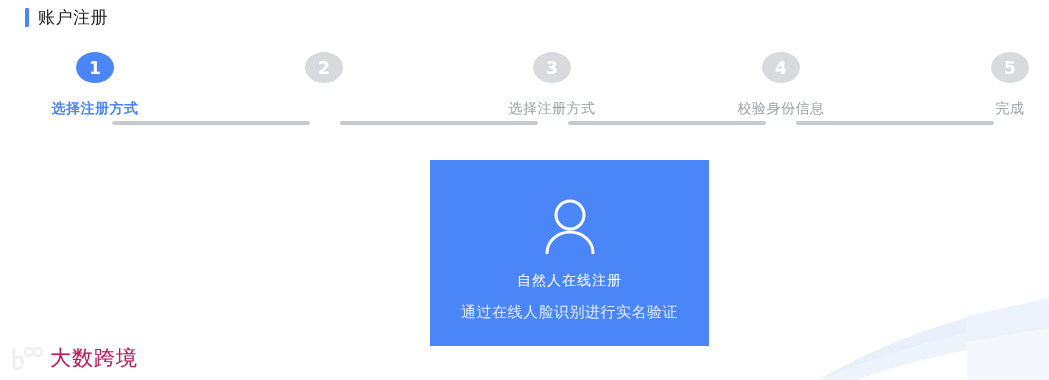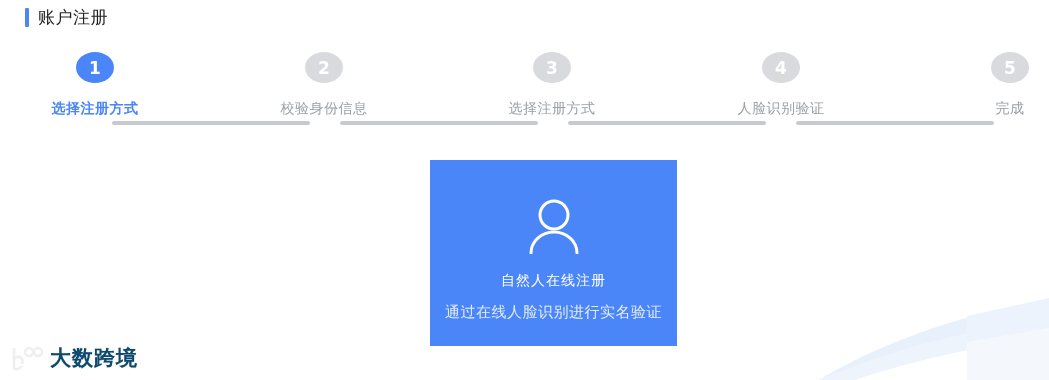--- a/index.html
+++ b/index.html
@@ -100,21 +100,21 @@
   .step.active .step-label {
     color: #4a86f7;
     font-weight: bold;
   }
 
   
   .reg-card {
     position: absolute;
     left: 430px;
     top: 160px;
-    width: 247px;
+    width: 279px;
     height: 186px;
     background: #4a86f7;
     display: flex;
     flex-direction: column;
     align-items: center;
     cursor: pointer;
     z-index: 3;
   }
   .card-icon {
     margin-top: 38px;
@@ -141,22 +141,22 @@
     bottom: 8px;
     display: flex;
     align-items: center;
     z-index: 4;
     pointer-events: none;
   }
   .wm-logo { width: 34px; height: 26px; }
   .wm-text {
     margin-left: 6px;
     font-size: 21px;
-    font-weight: bold;
-    color: #0c4a6e;
+    font-weight: normal;
+    color: #be185d;
     letter-spacing: 1px;
     text-shadow: 0 0 1px rgba(170,170,170,0.75);
   }
 </style>
 </head>
 <body>
 
 <svg class="corner-deco" viewBox="0 0 230 110" preserveAspectRatio="none">
   <path d="M0 110 C 60 74, 140 44, 230 30 L230 48 C 145 62, 68 90, 24 110 Z" fill="#e8f0fb"></path>
   <path d="M0 110 C 58 86, 136 60, 230 50 L230 66 C 142 78, 70 98, 36 110 Z" fill="#eef4fc"></path>
@@ -175,31 +175,30 @@
   <div class="step-line" style="left:568px;width:198px;"></div>
   <div class="step-line" style="left:796px;width:198px;"></div>
 
   <div class="step active" style="left:95px;">
     <div class="step-circle">1</div>
     <div class="step-label">选择注册方式</div>
   </div>
 
   <div class="step" style="left:324px;">
     <div class="step-circle">2</div>
-    <div class="step-label">校验身份信息</div>
   </div>
 
   <div class="step" style="left:552px;">
     <div class="step-circle">3</div>
     <div class="step-label">选择注册方式</div>
   </div>
 
   <div class="step" style="left:781px;">
     <div class="step-circle">4</div>
-    <div class="step-label">人脸识别验证</div>
+    <div class="step-label">校验身份信息</div>
   </div>
 
   <div class="step" style="left:1010px;">
     <div class="step-circle">5</div>
     <div class="step-label">完成</div>
   </div>
 </div>
 
 <div class="reg-card">
   <svg class="card-icon" viewBox="0 0 60 56">

